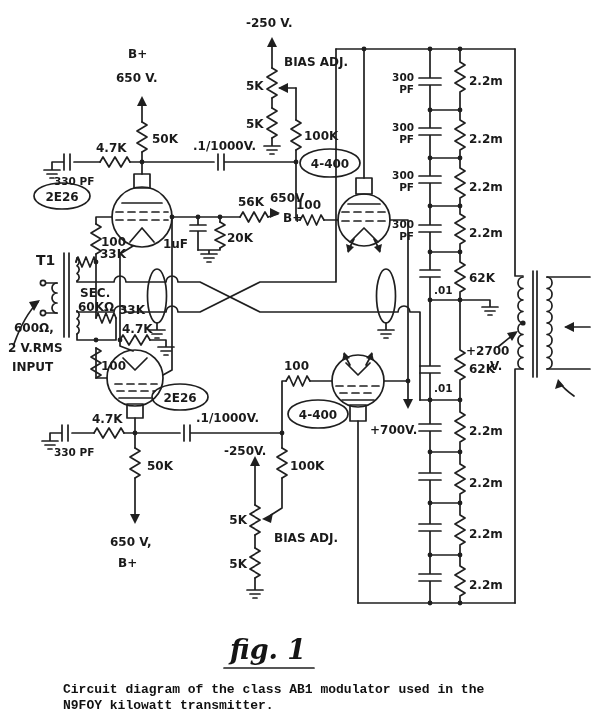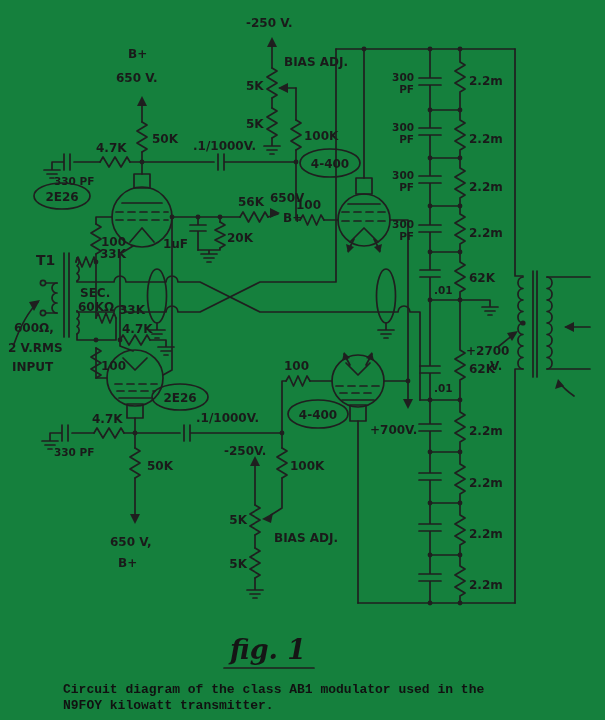--- a/index.html
+++ b/index.html
@@ -1,16 +1,16 @@
 <!DOCTYPE html>
 <html><head>
 <meta charset="utf-8">
 <style>
   html,body{margin:0;padding:0;background:#e8e8e8;}
-  .page{position:relative;width:605px;height:720px;background:#15803d;margin:0 auto;
+  .page{position:relative;width:605px;height:720px;background:#ffffff;margin:0 auto;
         font-family:"DejaVu Sans",sans-serif;overflow:hidden;}
   svg{display:block}
   .w{fill:none;stroke:#1f1f1f;stroke-width:1.7;stroke-linecap:round;stroke-linejoin:round}
   .dsh{stroke-dasharray:7 5}
   .dot{fill:#1f1f1f;stroke:none}
   .ah{fill:#1f1f1f;stroke:none}
   .oval{fill:none;stroke:#1f1f1f;stroke-width:1.7}
   text.l{font:600 12px "DejaVu Sans",sans-serif;fill:#1a1a1a}
   text.s{font:600 10.5px "Deja'Vu Sans",sans-serif;font-family:"DejaVu Sans",sans-serif;fill:#1a1a1a}
   text.lg{font:600 14px "DejaVu Sans",sans-serif;fill:#1a1a1a}

